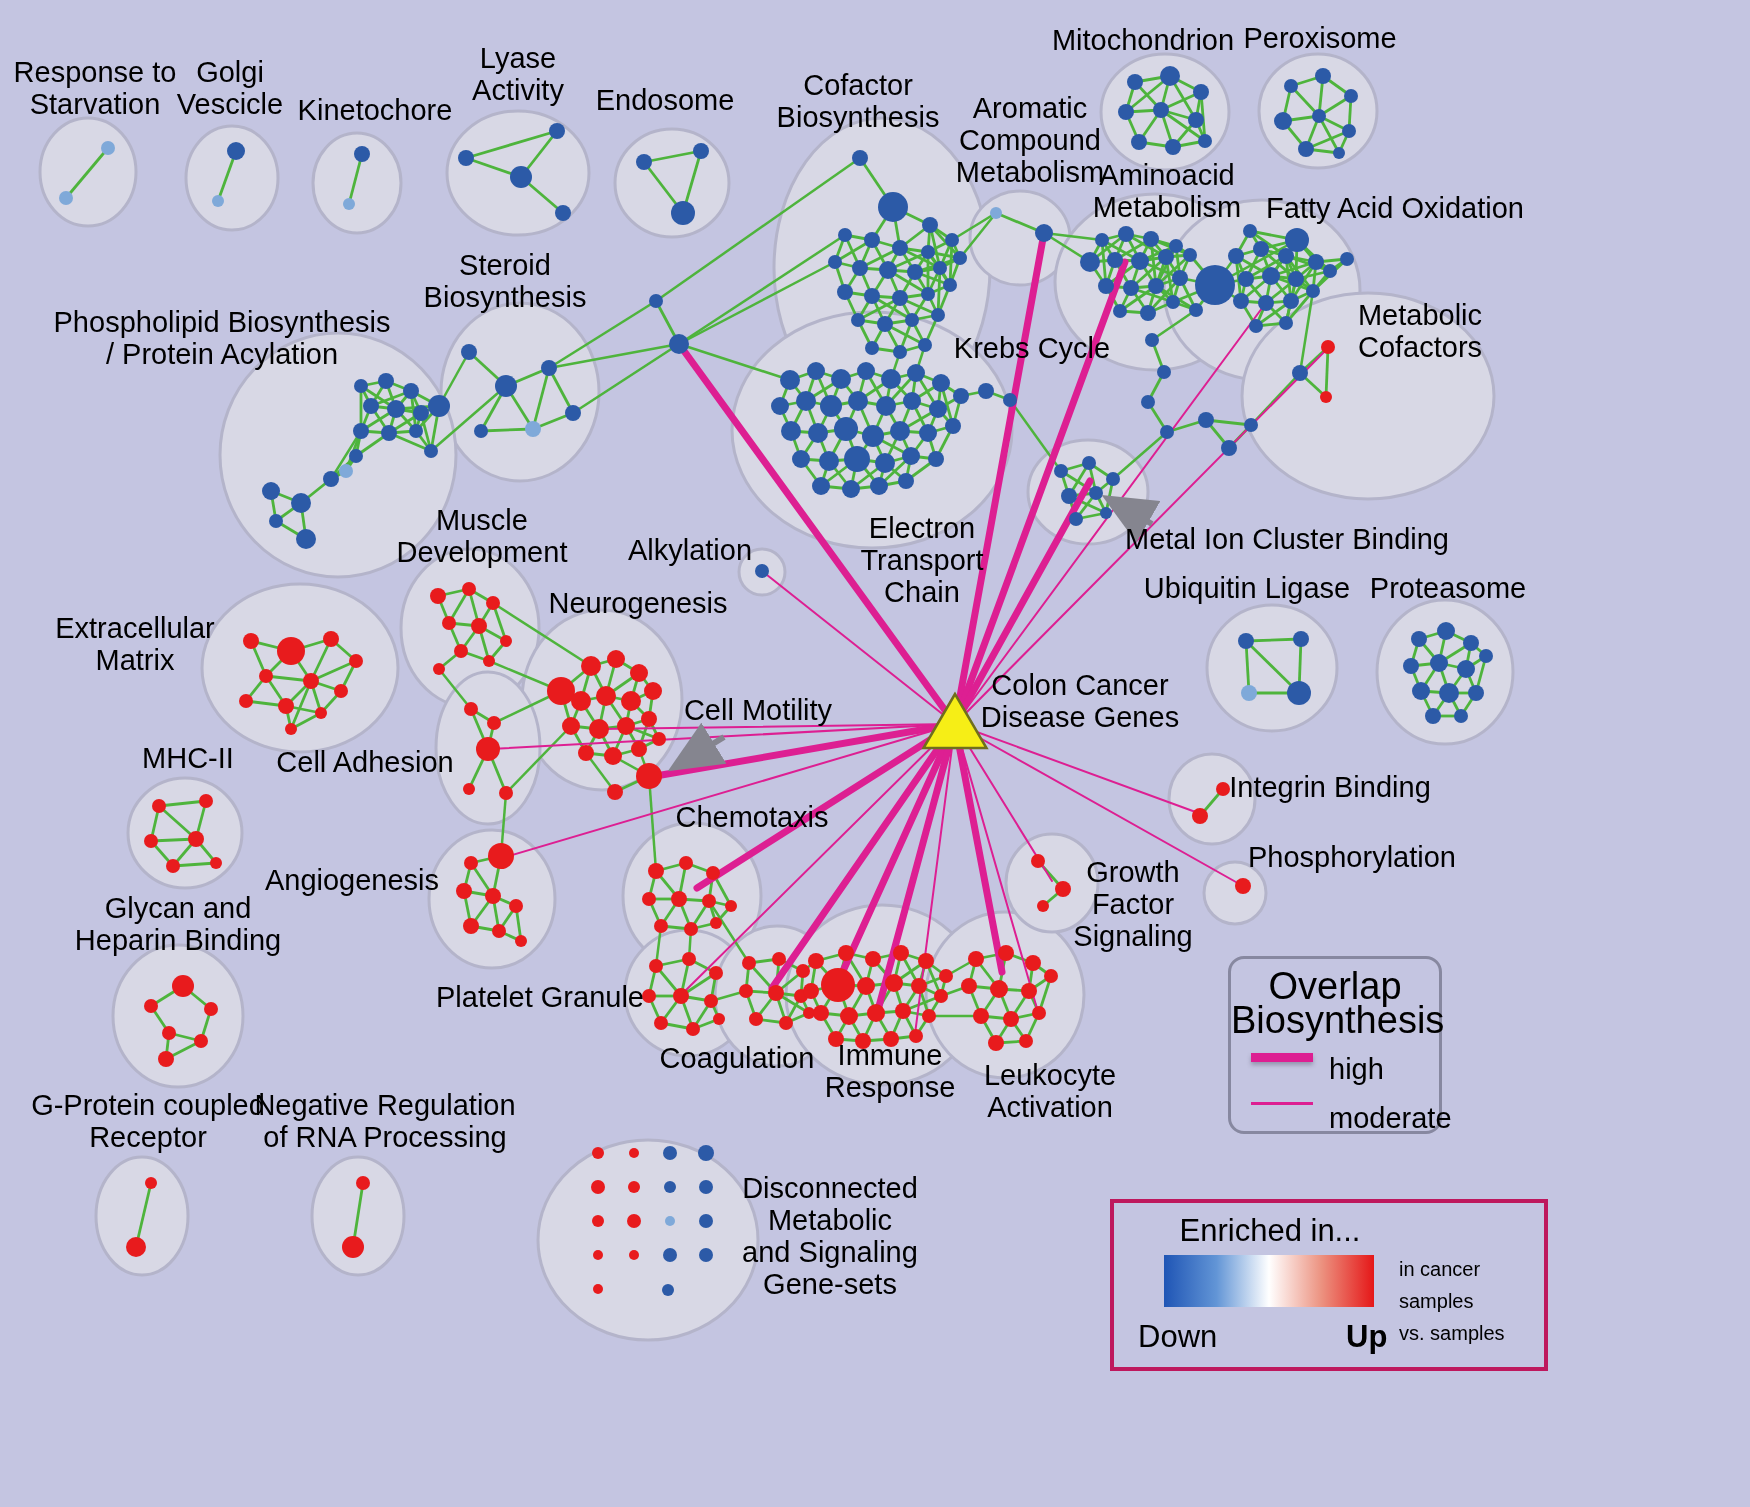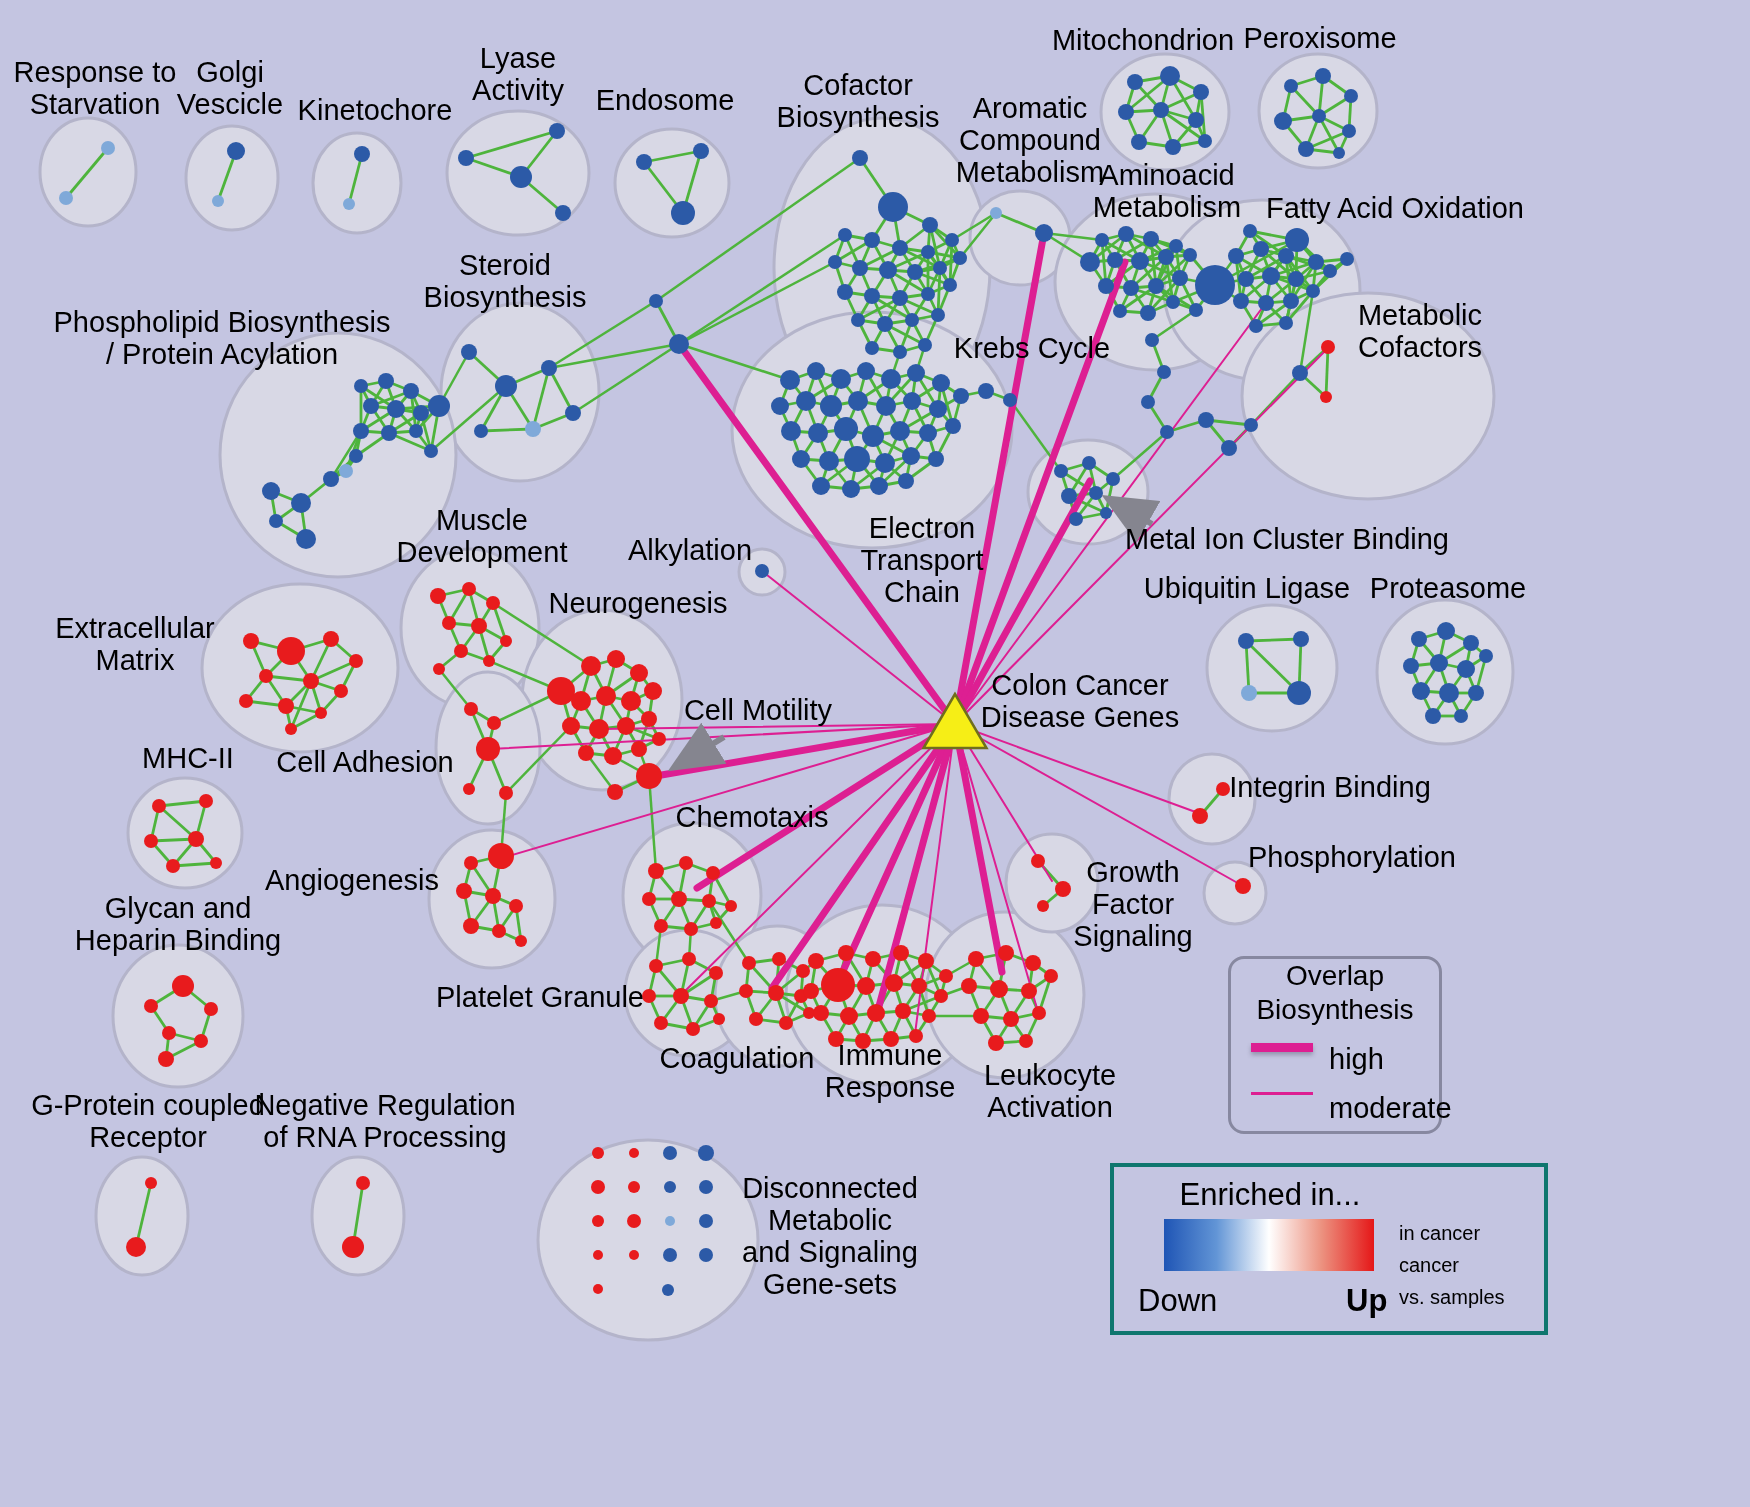--- a/index.html
+++ b/index.html
@@ -1,27 +1,27 @@
 <!DOCTYPE html>
 <html><head>
 <meta charset="utf-8">
 <style>
   html,body{margin:0;padding:0;background:#ffffff;}
   .stage{position:relative;width:1750px;height:1507px;background:#c4c5e1;font-family:"Liberation Sans",sans-serif;overflow:hidden;}
   svg{position:absolute;left:0;top:0;}
   svg text{font-family:"Liberation Sans",sans-serif;}
   .legend{position:absolute;box-sizing:border-box;color:#000;}
   .legend-sig{border:3px solid #8788a0;border-radius:16px;}
-  .sig-title{text-align:center;font-size:28px;line-height:34px;}
+  .sig-title{text-align:center;font-size:38px;line-height:34px;padding-top:10px;}
   .sig-row{display:flex;align-items:flex-start;margin:16px 0 0 20px;}
   .sig-line{display:inline-block;width:62px;flex:0 0 auto;}
   .sig-line.high{height:9px;background:#dd1f92;box-shadow:0 3px 4px rgba(90,90,110,0.45);}
   .sig-line.moderate{height:3px;background:#dd1f92;}
   .sig-label{margin-left:16px;font-size:29px;}
-  .legend-enrich{border:4px solid #0f766e;}
+  .legend-enrich{border:4px solid #be185d;margin-top:36px;}
   .enrich-title{position:absolute;left:0;top:10px;width:312px;text-align:center;font-size:31px;}
   .gradient-bar{position:absolute;left:50px;top:52px;width:210px;height:52px;
     background:linear-gradient(90deg,#1f55b5 0%,#6295d6 25%,#ffffff 50%,#ec9280 75%,#e51718 100%);}
   .down-label{position:absolute;left:24px;top:116px;font-size:31px;}
   .up-label{position:absolute;left:232px;top:116px;font-size:31px;font-weight:bold;}
   .enrich-side{position:absolute;left:285px;top:50px;width:140px;text-align:left;font-size:20px;line-height:32px;}
 </style>
 </head>
 <body>
 
@@ -1214,17 +1214,17 @@
     </div>
   </div>
 
   <div class="legend legend-enrich" style="left:1110px;top:1163px;width:438px;height:172px;">
     <div class="enrich-title">Enriched in...</div>
     <div class="gradient-bar"></div>
     <div class="down-label">Down</div>
     <div class="up-label">Up</div>
     <div class="enrich-side">
       <div>in cancer</div>
-      <div>cancer</div>
+      <div>samples</div>
       <div>vs. samples</div>
     </div>
   </div>
 </div>
 
 </body></html>

